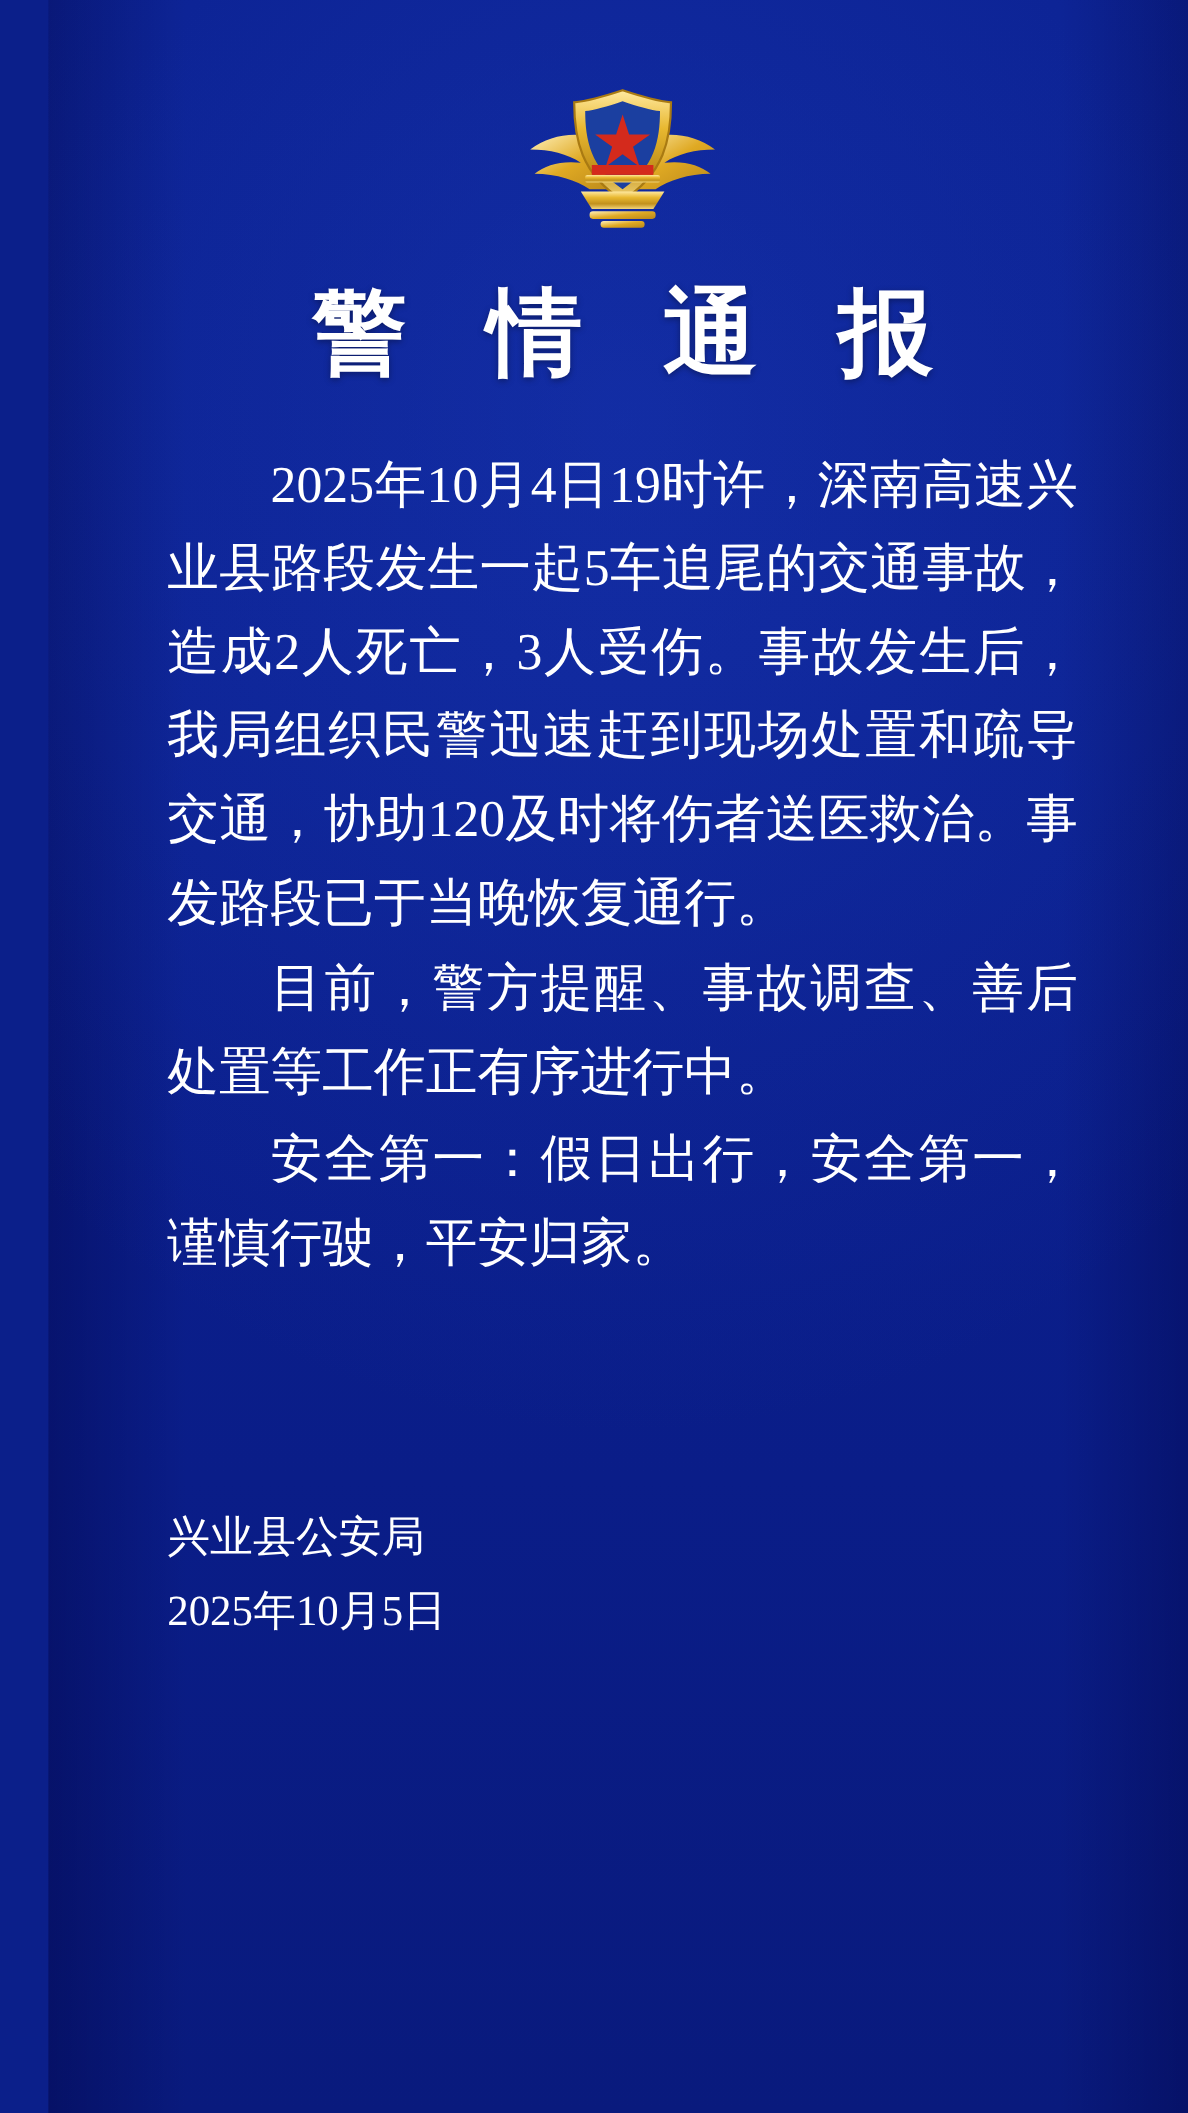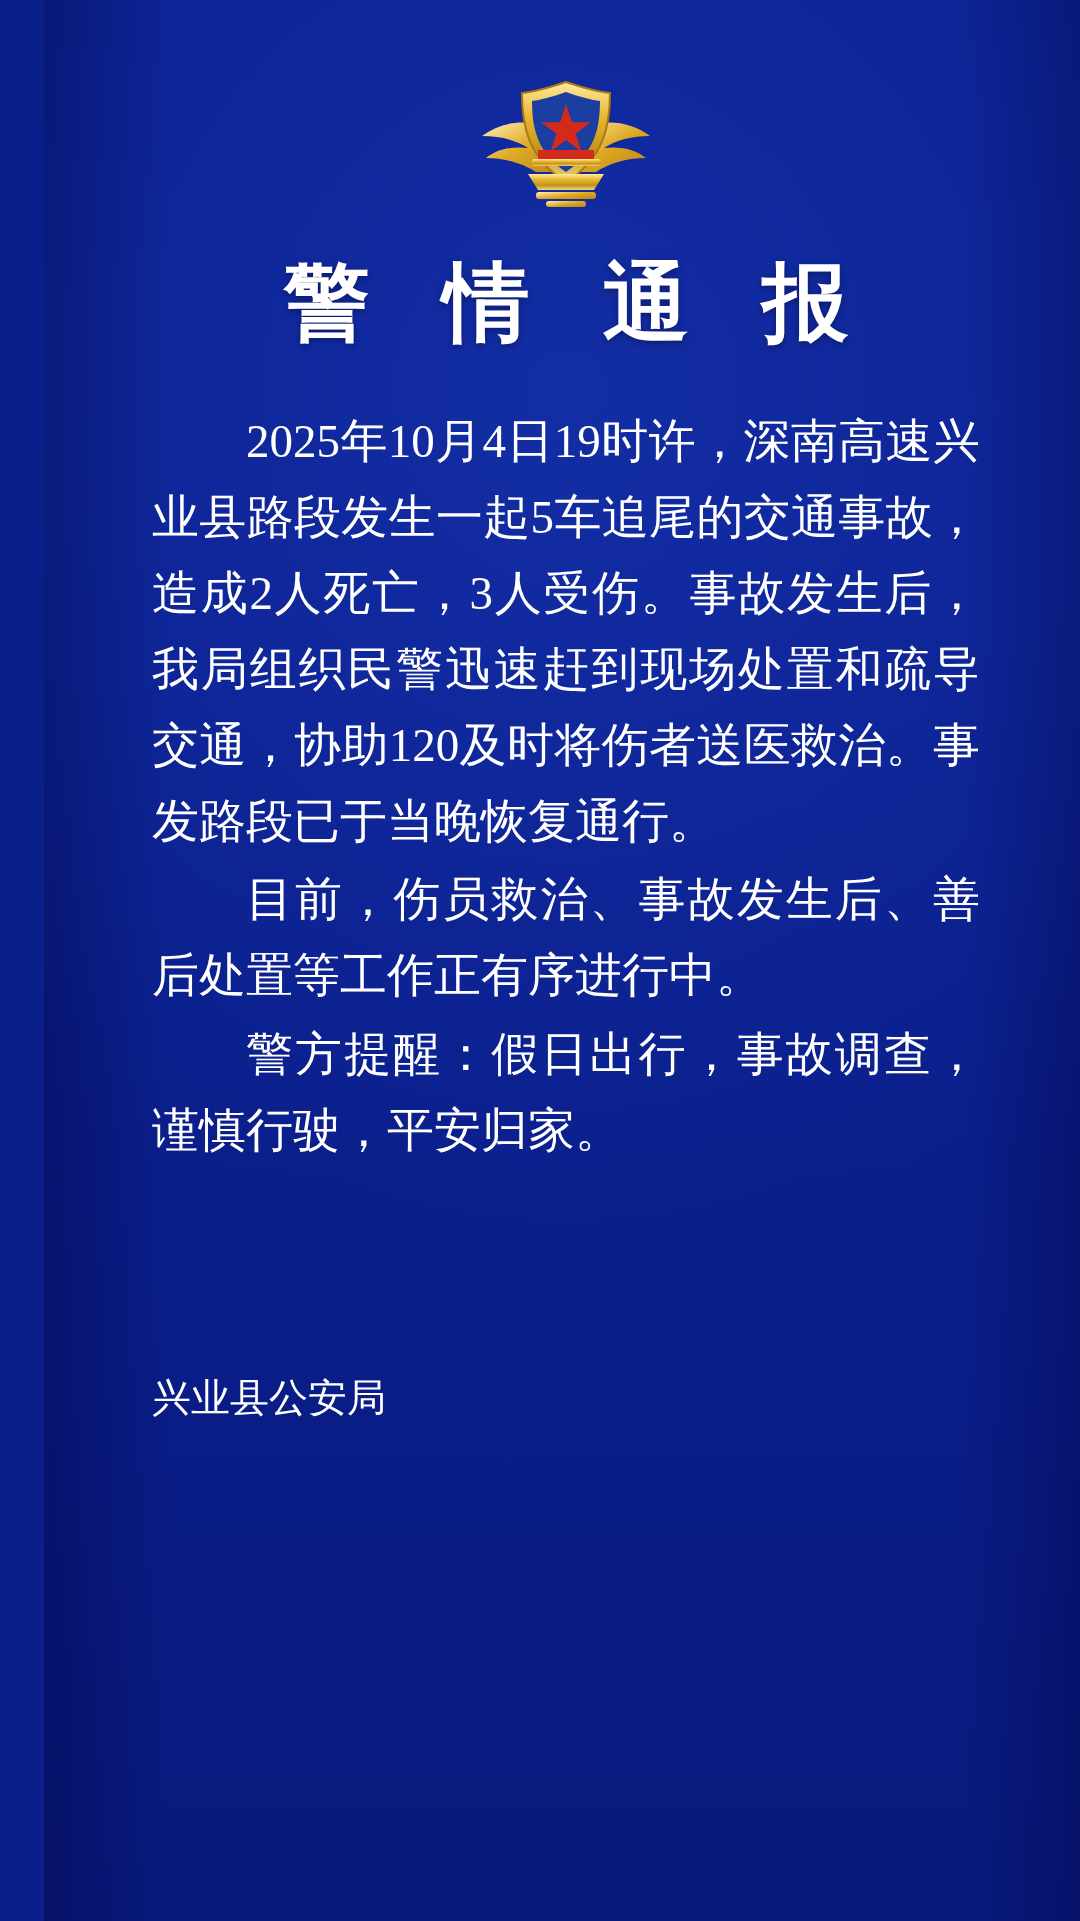--- a/index.html
+++ b/index.html
@@ -123,21 +123,22 @@
         <rect x="70" y="118" width="60" height="7" rx="3" fill="url(#gold2)"></rect>
         <rect x="80" y="127" width="40" height="6" rx="3" fill="url(#gold2)"></rect>
       </svg>
     </div>
   </div>
 
   <div class="title">警 情 通 报</div>
 
   <div class="body-text">
     <p>2025年10月4日19时许，深南高速兴业县路段发生一起5车追尾的交通事故，造成2人死亡，3人受伤。事故发生后，我局组织民警迅速赶到现场处置和疏导交通，协助120及时将伤者送医救治。事发路段已于当晚恢复通行。</p>
-    <p>目前，伤员救治、事故发生后、善后处置等工作正有序进行中。</p>
-    <p>警方提醒：假日出行，事故调查，谨慎行驶，平安归家。</p>
+    <p>目前，警方提醒、事故调查、善后处置等工作正有序进行中。</p>
+    <p>安全第一：假日出行，安全第一，谨慎行驶，平安归家。</p>
   </div>
 
   <div class="signature">
     <div>兴业县公安局</div>
+    <div>2025年10月5日</div>
   </div>
 
 </div>
 
 </body></html>

